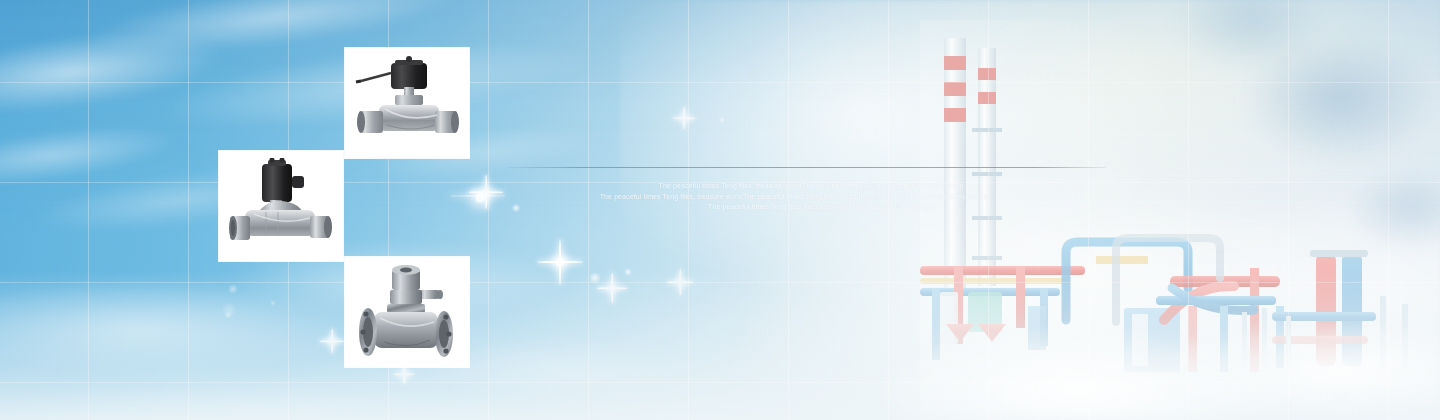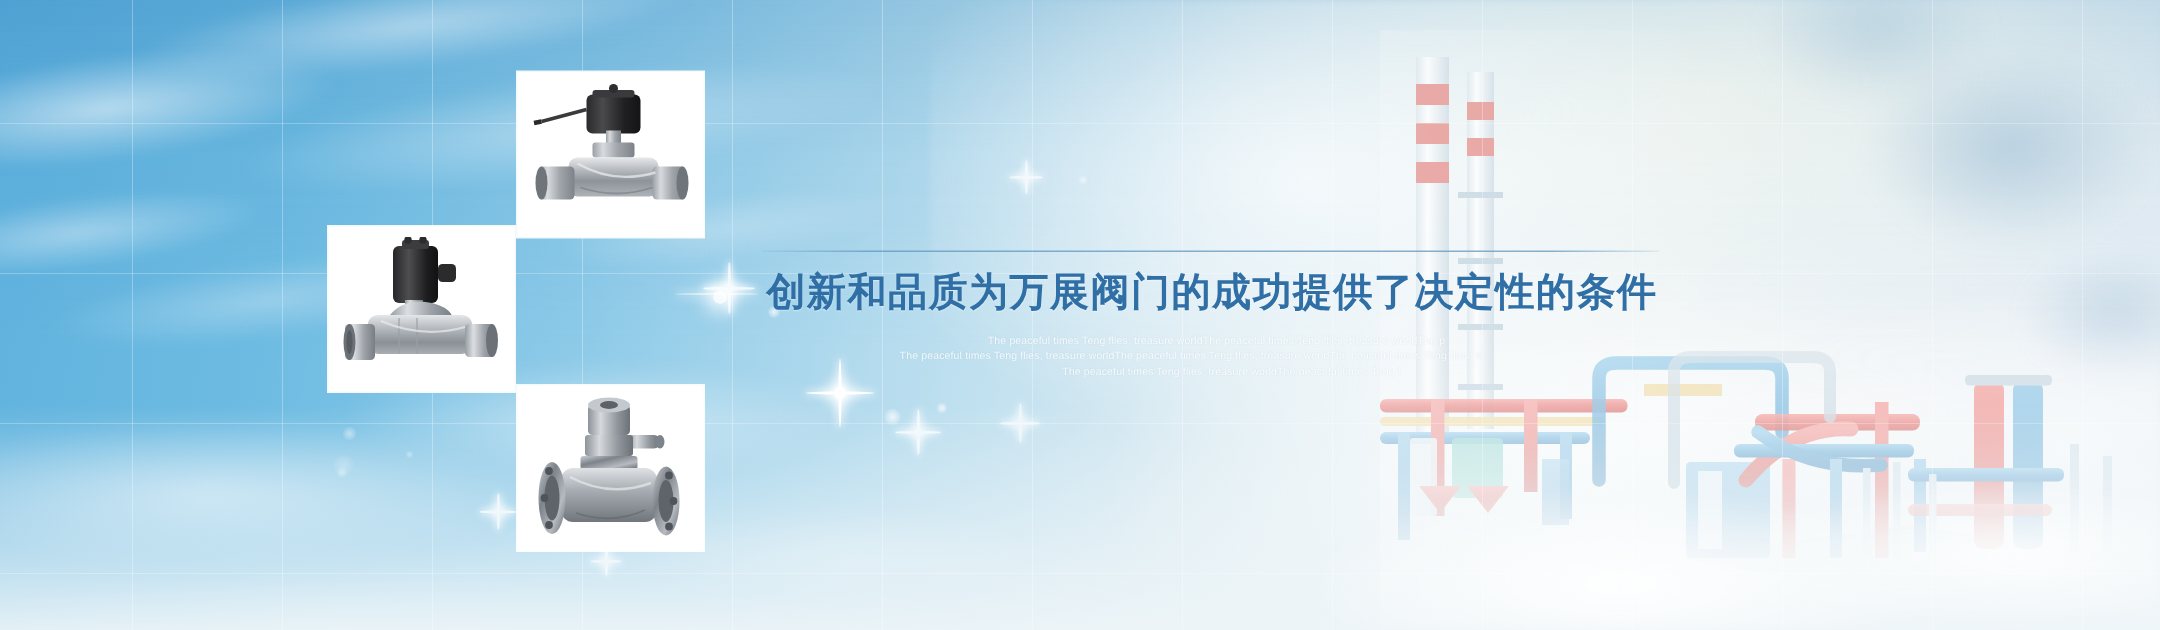--- a/index.html
+++ b/index.html
@@ -486,21 +486,20 @@
       <circle cx="96" cy="87" r="2.6" fill="#4e545a"></circle>
 
       <path d="M30 54 q26 14 54 4" stroke="#e6e9eb" stroke-width="1.6" fill="none" opacity=".7"></path>
       <path d="M34 78 q24 8 46 -2" stroke="#5a6066" stroke-width="1.2" fill="none" opacity=".5"></path>
     </svg>
     </span>
   </div>
 
   <div class="copy">
     <div class="rule"></div>
-    <div class="subhead">创新和品质为万展阀门的成功提供了决定性的条件</div>
     <div class="filler">
       <div class="l1">The peaceful times Teng flies, treasure worldThe peaceful times Teng flies, treasure worldThe p</div>
       <div class="l2">The peaceful times Teng flies, treasure worldThe peaceful times Teng flies, treasure worldThe peaceful times Teng flies, tr</div>
       <div class="l3">The peaceful times Teng flies, treasure worldThe peaceful times Teng f</div>
     </div>
   </div>
 
 </div>
 
 </body></html>

